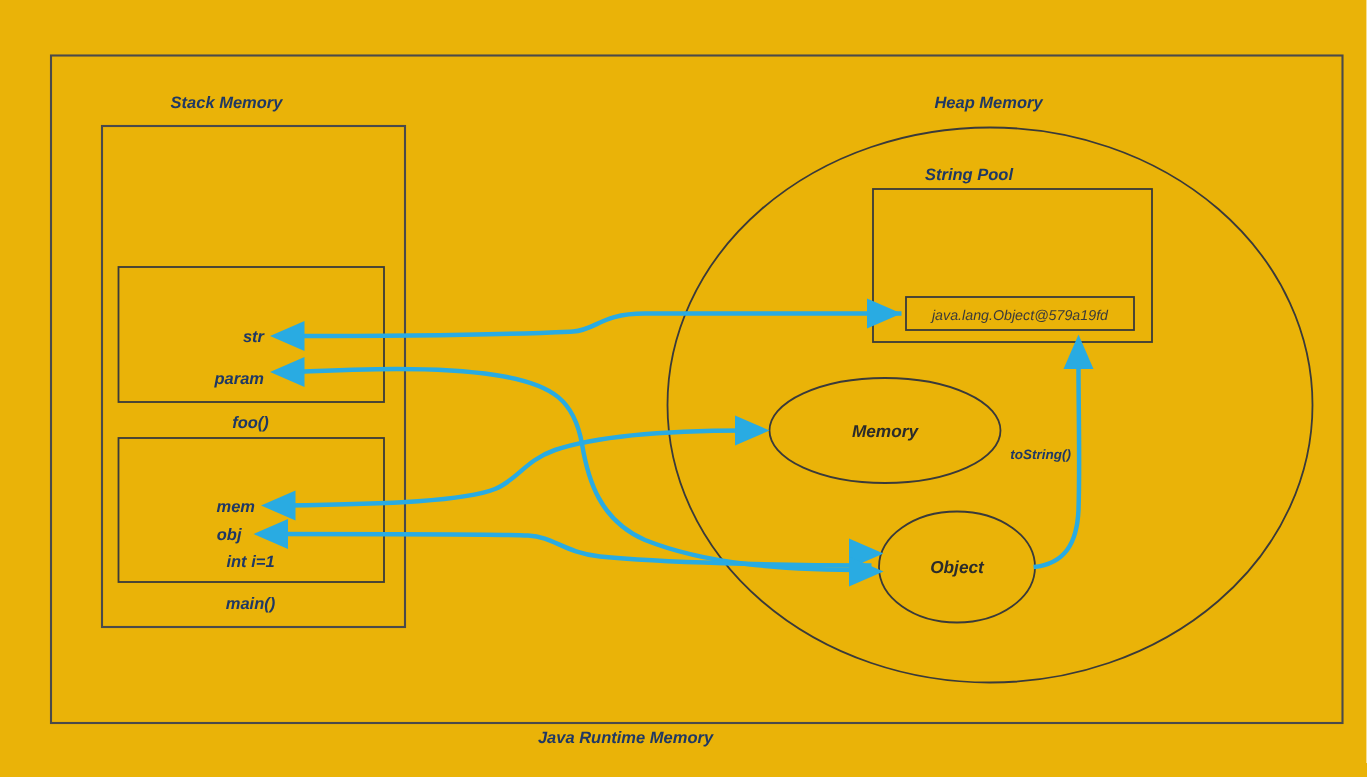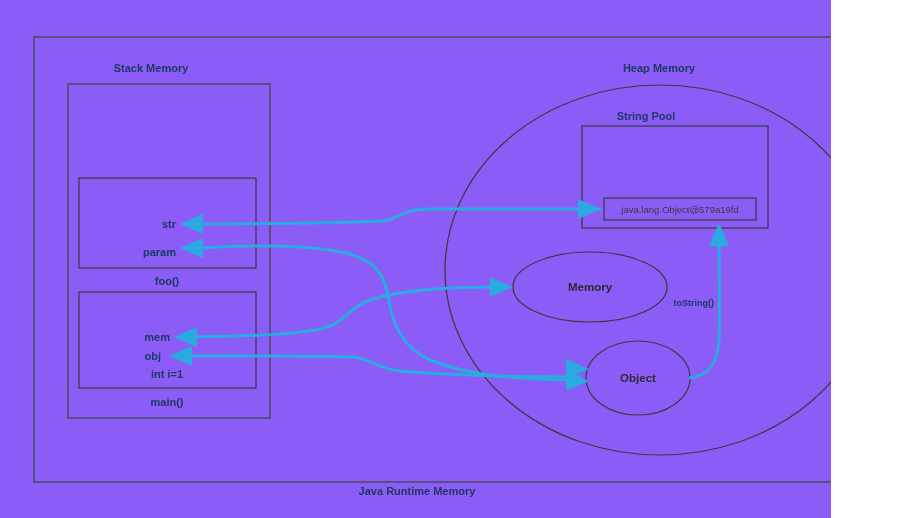--- a/index.html
+++ b/index.html
@@ -3,24 +3,25 @@
 <meta charset="utf-8">
 <style>
   html, body {
     margin: 0;
     padding: 0;
     background: #ffffff;
     font-family: "Liberation Sans", sans-serif;
   }
   #stage {
     position: relative;
-    width: 831px;
+    width: 911px;
     height: 518px;
-    background: #8b5cf6;
+    background: #eab308;
     overflow: hidden;
+    font-style: italic;
   }
   #diagram-svg {
     position: absolute;
     left: 0;
     top: 0;
     width: 911px;
     height: 518px;
   }
   .lbl {
     font-family: "Liberation Sans", sans-serif;

